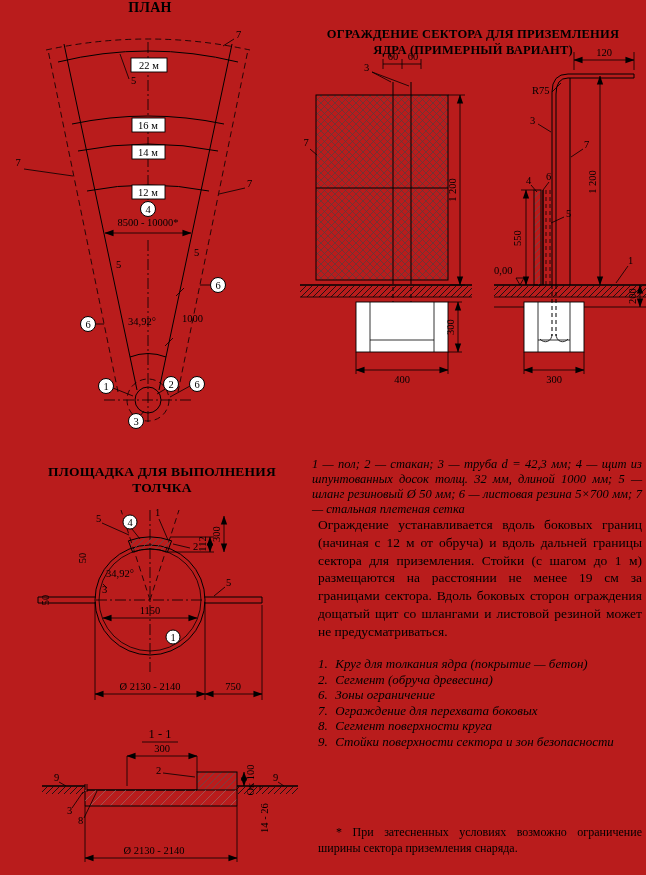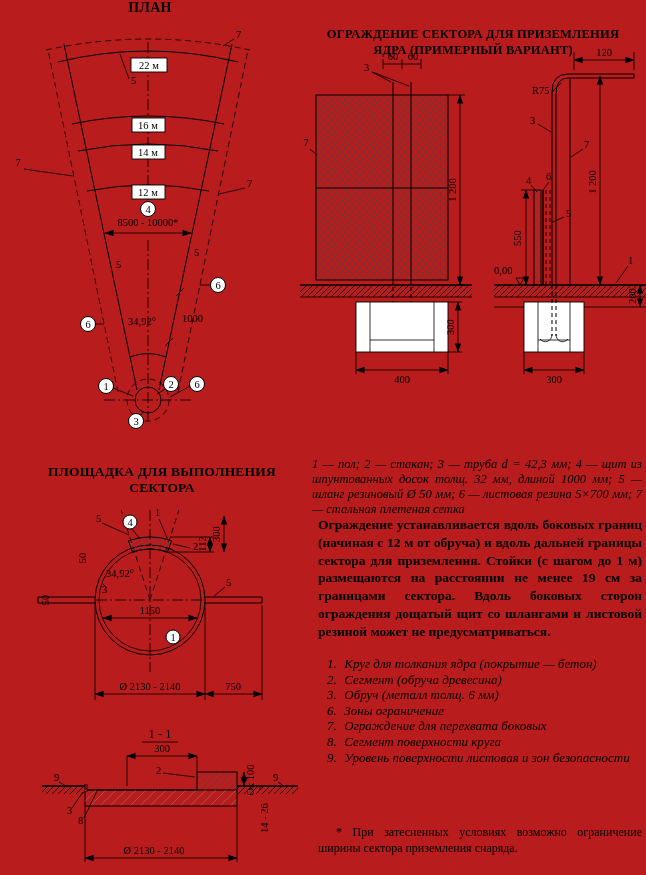--- a/index.html
+++ b/index.html
@@ -3,23 +3,23 @@
 <meta charset="utf-8">
 <style>
   * { margin:0; padding:0; box-sizing:border-box; }
   html,body { background:#fff; }
   .page { position:relative; width:646px; height:875px; background:#b91c1c;
           font-family:"Liberation Serif",serif; color:#000; overflow:hidden; }
   .abs { position:absolute; }
   .title { font-weight:bold; text-align:center; font-size:14px; letter-spacing:.3px; }
   .title2 { font-weight:bold; text-align:center; font-size:12.5px; line-height:16px; letter-spacing:.2px; }
   .legend { font-style:italic; font-size:12.5px; line-height:15px; text-align:justify; }
-  .para { font-size:13.5px; line-height:17.8px; text-align:justify;font-weight:bold; }
+  .para { font-size:13.5px; line-height:17.8px; text-align:justify; }
   .numlist { font-style:italic; font-size:13px; line-height:15.6px; }
-  .numlist .row { white-space:nowrap;margin-left:9px; }
+  .numlist .row { white-space:nowrap; }
   .numlist .ln { display:inline-block; min-width:14px; }
   .footnote { font-size:12px; line-height:16px; text-indent:18px; text-align:justify; }
   svg { overflow:visible; }
   svg text { font-family:"Liberation Serif",serif; font-size:10.5px; fill:#000; }
   svg text.big { font-size:12.5px; }
   .mid { text-anchor:middle; }
   .s  { stroke:#000; stroke-width:1; fill:none; }
   .s8 { stroke:#000; stroke-width:.8; fill:none; }
   .s14{ stroke:#000; stroke-width:1.4; fill:none; }
   .dash  { stroke-dasharray:6 4; }
@@ -280,32 +280,31 @@
     </g>
   </svg>
 
   <div class="abs legend" style="left:312px;top:437px;width:330px;margin-top:20px;">1 — пол; 2 — стакан; 3 — труба d = 42,3 мм; 4 — щит из шпунтованных досок толщ. 32 мм, длиной 1000 мм; 5 — шланг резиновый Ø 50 мм; 6 — листовая резина 5×700 мм; 7 — стальная плетеная сетка</div>
 
   <div class="abs para" style="left:318px;top:516px;width:324px;">Ограждение устанавливается вдоль боковых границ (начиная с 12 м от обруча) и вдоль дальней границы сектора для приземления. Стойки (с шагом до 1 м) размещаются на расстоянии не менее 19 см за границами сектора. Вдоль боковых сторон ограждения дощатый щит со шлангами и листовой резиной может не предусматриваться.</div>
 
   <div class="abs numlist" style="left:318px;top:656px;width:324px;">
     <div class="row"><span class="ln">1.</span> <span>Круг для толкания ядра (покрытие — бетон)</span></div>
     <div class="row"><span class="ln">2.</span> <span>Сегмент (обруча древесина)</span></div>
-    <div class="row"><span class="ln">3.</span> <span>Обруч (металл толщ. 6 мм)</span></div>
     <div class="row"><span class="ln">6.</span> <span>Зоны ограничение</span></div>
     <div class="row"><span class="ln">7.</span> <span>Ограждение для перехвата боковых</span></div>
     <div class="row"><span class="ln">8.</span> <span>Сегмент поверхности круга</span></div>
-    <div class="row"><span class="ln">9.</span> <span>Уровень поверхности листовая и зон безопасности</span></div>
+    <div class="row"><span class="ln">9.</span> <span>Стойки поверхности сектора и зон безопасности</span></div>
   </div>
 
   <div class="abs footnote" style="left:318px;top:824px;width:324px;">* При затесненных условиях возможно ограничение ширины сектора приземления снаряда.</div>
 
   <div class="abs title2" style="left:0;top:464px;width:300px;font-size:13.5px;padding-left:24px;">
     <div>ПЛОЩАДКА ДЛЯ ВЫПОЛНЕНИЯ</div>
-    <div>СЕКТОРА</div>
+    <div>ТОЛЧКА</div>
   </div>
 
   <svg class="abs" style="left:20px;top:502px;" width="270" height="212" viewBox="0 0 270 212">
     <g>
       <circle class="s" cx="130" cy="98" r="55"></circle>
       <circle class="s8" cx="130" cy="98" r="51"></circle>
       <line class="s8 cdash" x1="130" y1="8" x2="130" y2="170"></line>
       <line class="s8 cdash" x1="76" y1="98" x2="184" y2="98"></line>
       <line class="s8 dash" x1="130" y1="98" x2="101" y2="8"></line>
       <line class="s8 dash" x1="130" y1="98" x2="159" y2="8"></line>

